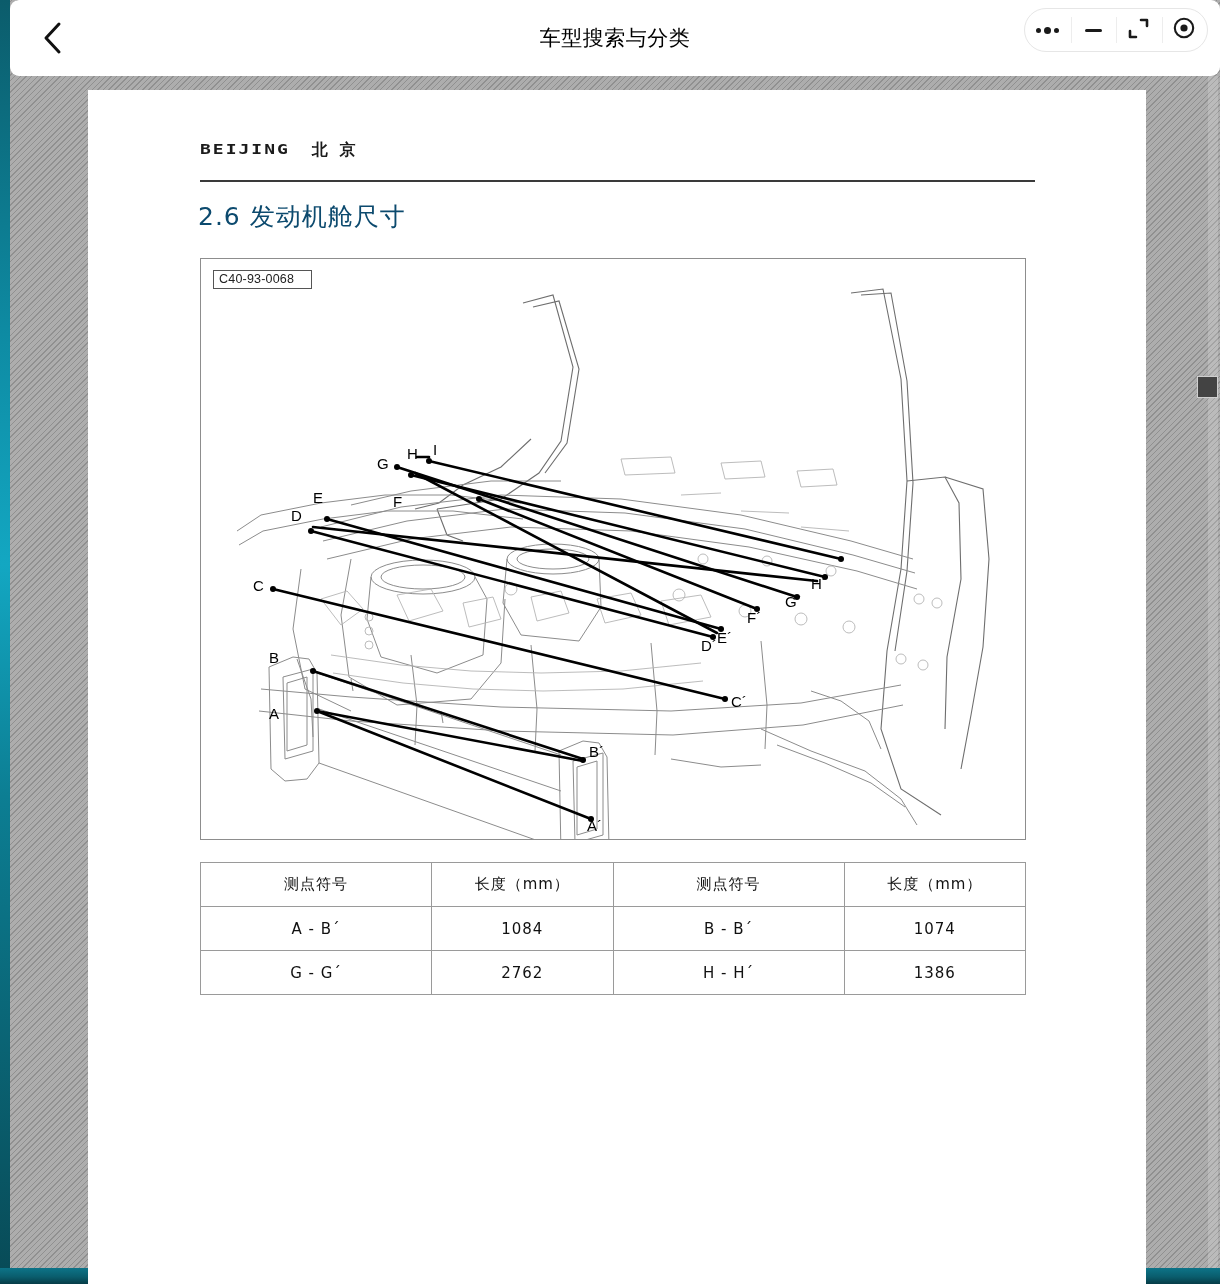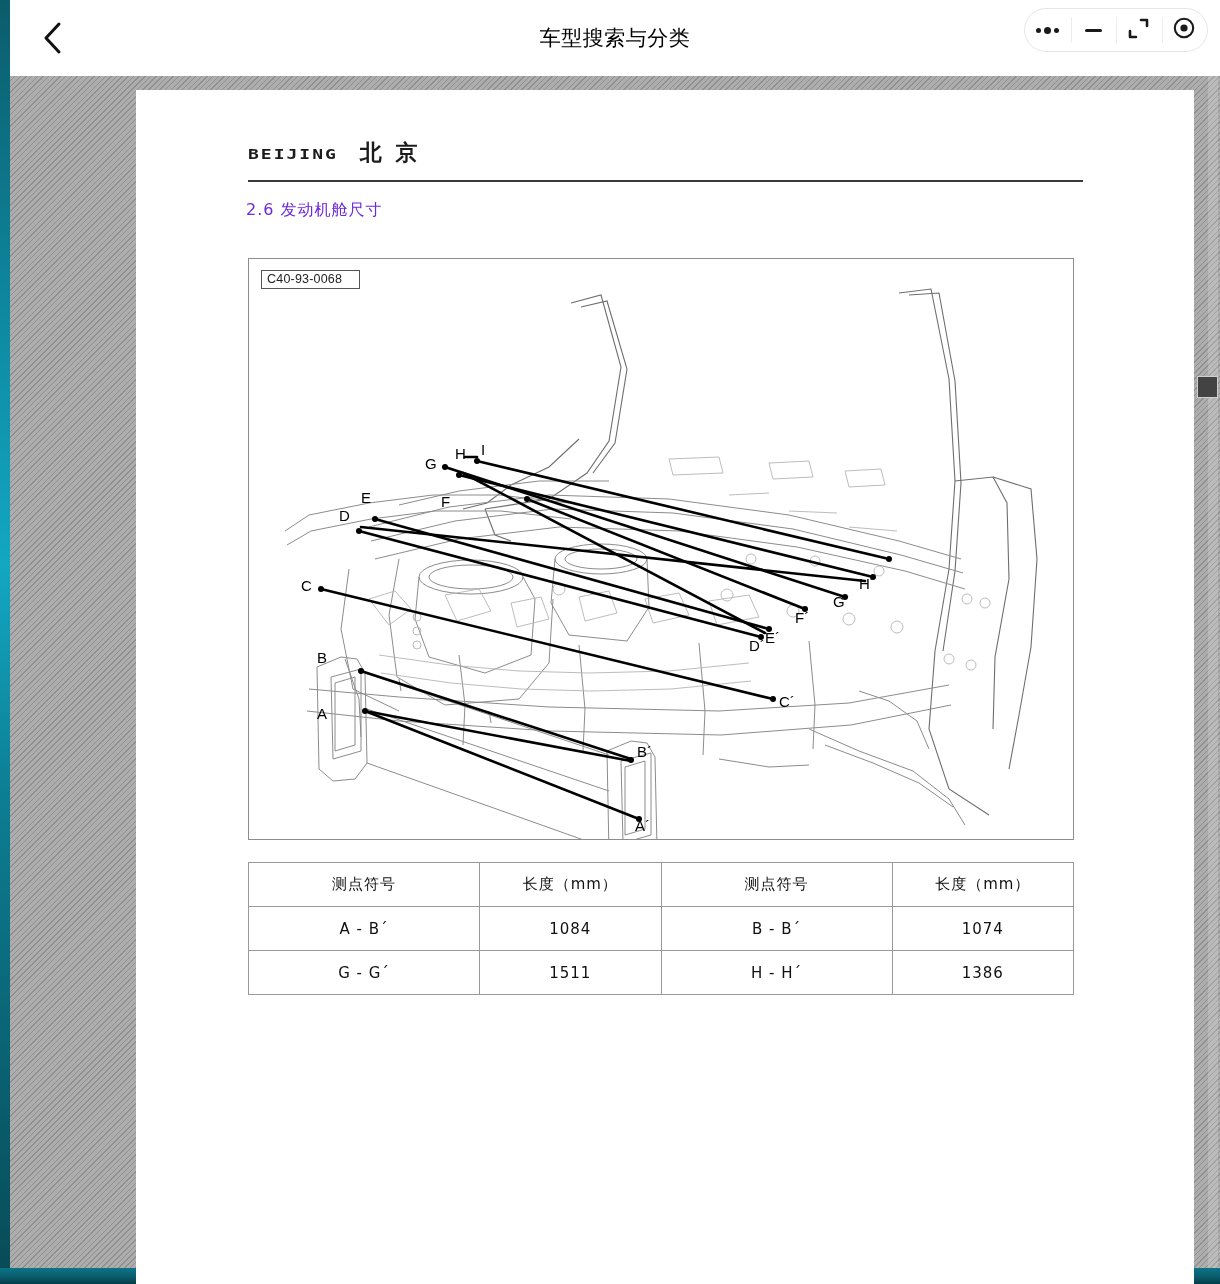--- a/index.html
+++ b/index.html
@@ -51,20 +51,21 @@
   }
 
   
   #navbar {
     position: absolute;
     left: 10px; top: 0;
     width: 1210px;
     height: 76px;
     background: #ffffff;
     z-index: 20;
+    border-radius: 9px;
   }
   #back-btn {
     position: absolute;
     left: 16px; top: 0;
     width: 54px; height: 76px;
     display: flex; align-items: center; justify-content: center;
     cursor: pointer;
   }
   #back-btn svg { display: block; }
 
@@ -118,21 +119,20 @@
   
   #page-sheet {
     position: absolute;
     left: 88px;
     top: 90px;
     width: 1058px;
     height: 1194px;
     background: #ffffff;
     z-index: 10;
     box-shadow: 0 0 0 0 rgba(0,0,0,0);
-    margin-left: 48px;
   }
 
   
   #brand {
     position: absolute;
     left: 112px;
     top: 48px;
     display: flex;
     align-items: baseline;
     gap: 22px;
@@ -140,41 +140,41 @@
   #brand-mark {
     font-family: "DejaVu Sans Mono", monospace;
     font-size: 18px;
     font-weight: 700;
     letter-spacing: 2px;
     color: #1b1b1b;
     transform: scaleY(0.80);
   }
   #brand-cn {
     font-family: "DejaVu Sans", sans-serif;
-    font-size: 22px;
+    font-size: 16px;
     font-weight: 700;
     color: #1b1b1b;
     letter-spacing: 3px;
   }
   #brand-rule {
     position: absolute;
     left: 112px;
     top: 90px;
     width: 835px;
     height: 2px;
     background: #3a3a3a;
   }
 
   #doc-heading {
     position: absolute;
     left: 110px;
     top: 110px;
     font-family: "DejaVu Sans", "Liberation Sans", sans-serif;
-    font-size: 16px;
-    color: #6d28d9;
+    font-size: 25px;
+    color: #0c4a6e;
     letter-spacing: 1px;
   }
 
   
   #figure-box {
     position: absolute;
     left: 112px;
     top: 168px;
     width: 826px;
     height: 582px;
@@ -510,21 +510,21 @@
       </thead>
       <tbody>
         <tr>
           <td>A - B´</td>
           <td>1084</td>
           <td>B - B´</td>
           <td>1074</td>
         </tr>
         <tr>
           <td>G - G´</td>
-          <td>1511</td>
+          <td>2762</td>
           <td>H - H´</td>
           <td>1386</td>
         </tr>
       </tbody>
     </table>
   </div>
 
   <div id="scroll-track"></div>
   <div id="scroll-thumb"></div>
 

